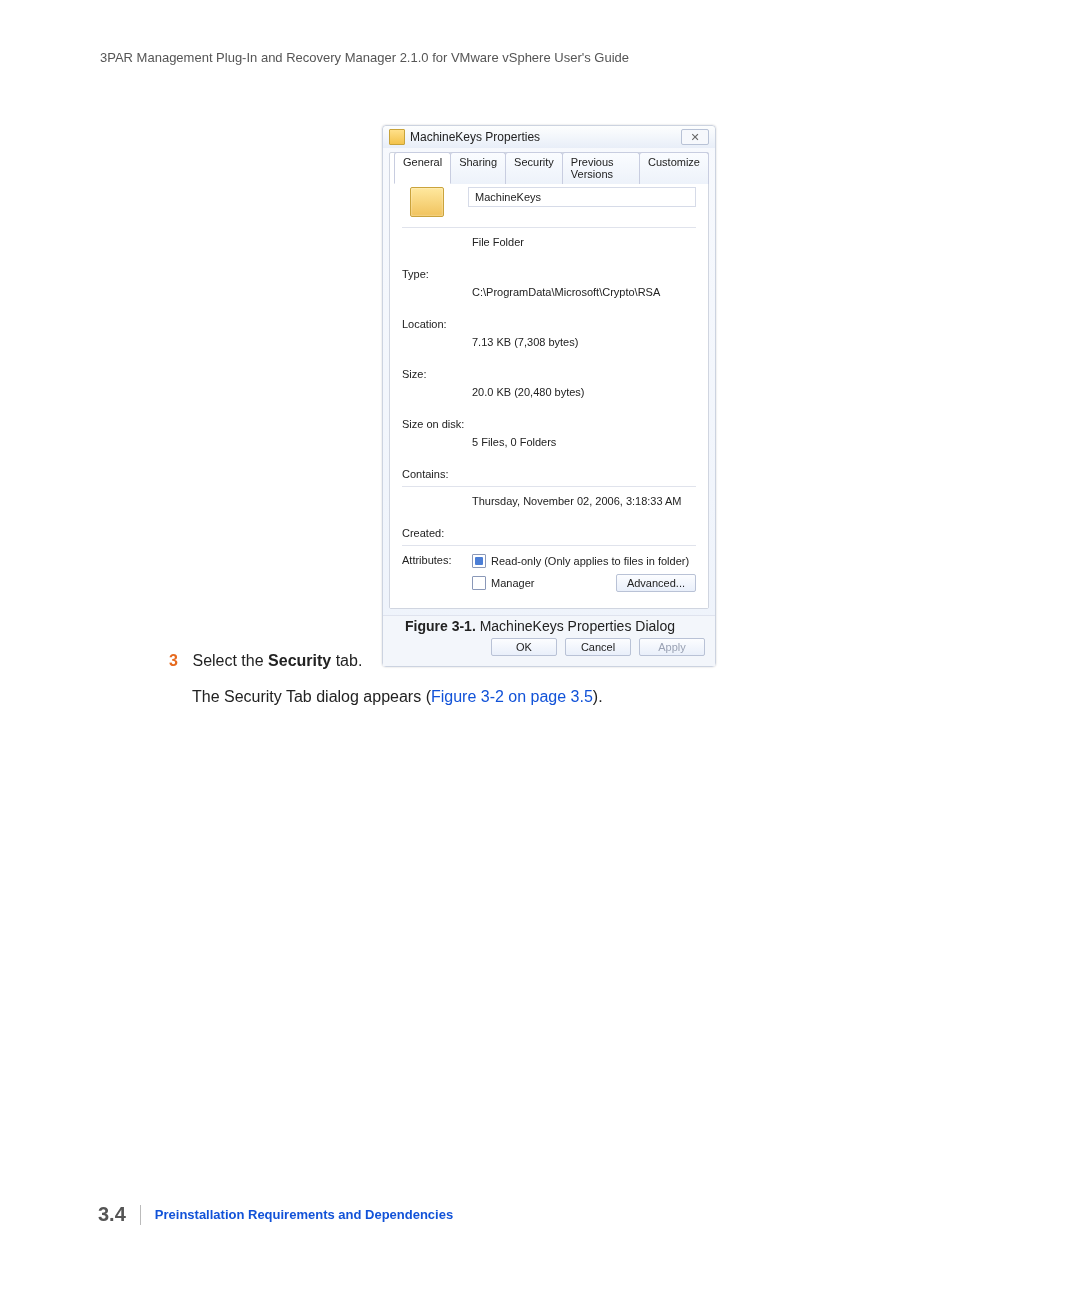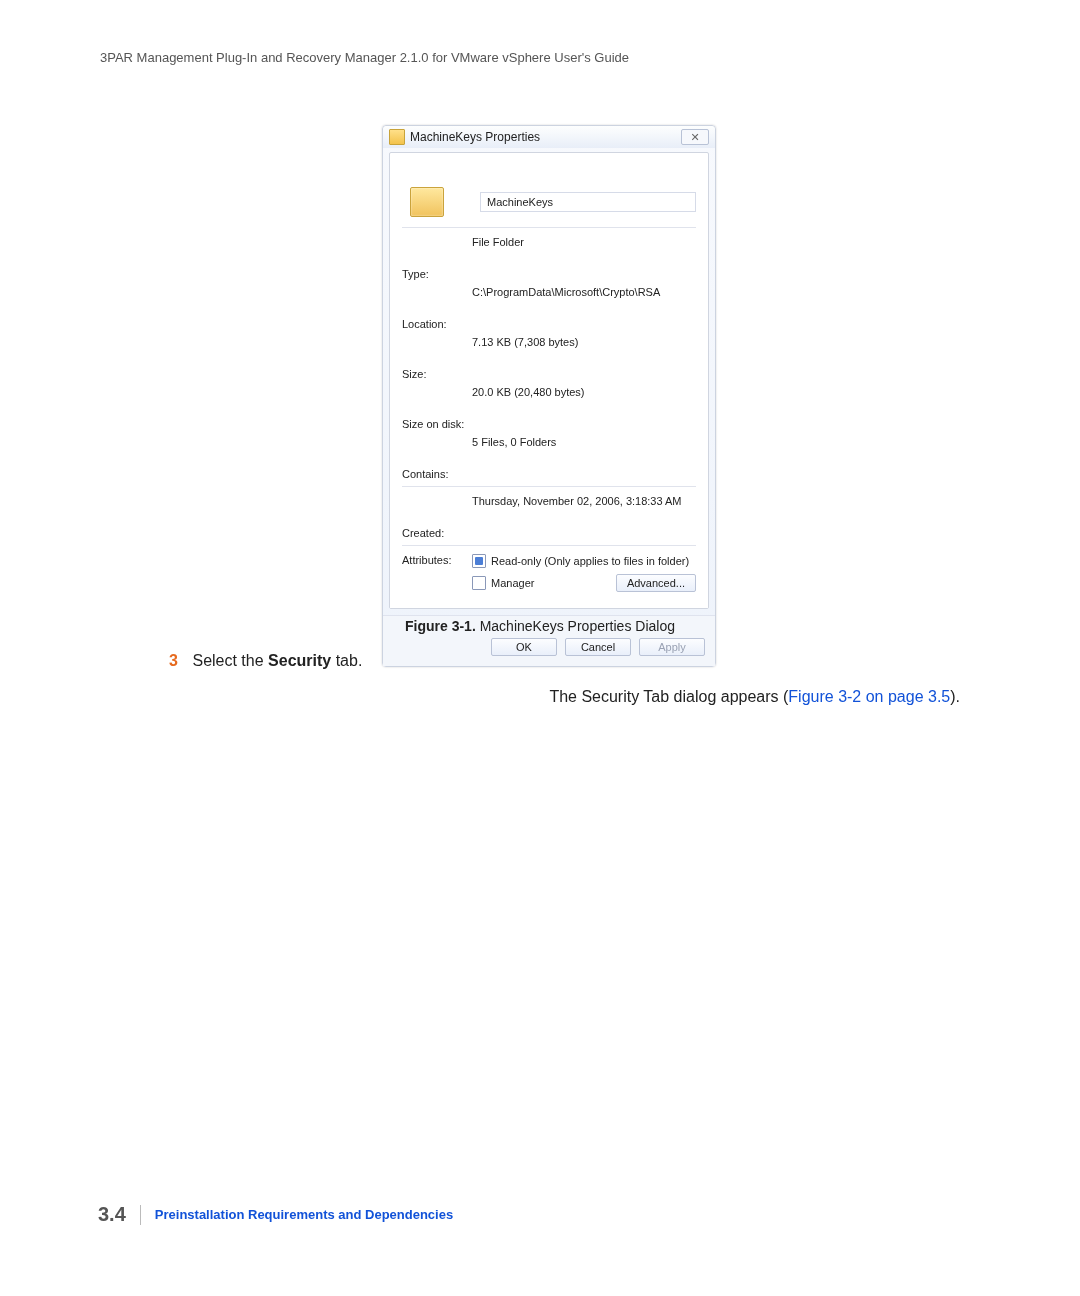--- a/index.html
+++ b/index.html
@@ -86,25 +86,24 @@
     position:relative;
     top:0;
     border-bottom:1px solid #fff;
   }
   .tabbody {
     padding:8px 12px 10px 12px;
     background:#fff;
     min-height:360px;
   }
   .folder-row {
-    display:flex;align-items:center;
+    display:flex;align-items:flex-start;
     border-bottom:1px solid #e0e3ec;
     padding:4px 0 10px 8px;
     margin-bottom:8px;
-    gap:12px;
   }
   .big-folder {
     width:32px;height:28px;
     background:linear-gradient(#ffe89e,#f1c35e);
     border:1px solid #caa33c;
     border-radius:2px;
     margin-right:24px;
     box-shadow: inset 0 0 2px rgba(255,255,255,0.7);
   }
   .name-field {
@@ -170,21 +169,20 @@
   }
   .step .num{
     color:#e66a1f;font-weight:bold;margin-right:10px;
     display:inline-block;width:18px;text-align:right;
   }
   .step .bold{font-weight:bold;}
   .para2 {
     position:absolute;
     top:688px; left:192px; right:120px;
     font-size:16px;
-    text-align:right;
   }
   .para2 .link{color:#1152d8;}
   .footer {
     position:absolute;
     bottom:70px; left:98px;
     display:flex; align-items:center;
   }
   .pgnum{font-size:20px;font-weight:bold;color:#555;margin-right:14px;}
   .vbar{width:1px;height:20px;background:#bbb;margin-right:14px;}
   .chapter{color:#1152d8;font-weight:bold;font-size:13px;}
@@ -196,20 +194,27 @@
 
 <div class="dialog-wrap">
   <div class="titlebar">
     <div class="folder-ico"></div>
     <div class="titlebar-text">MachineKeys Properties</div>
     <div class="close-btn">
       <span>✕</span>
     </div>
   </div>
   <div class="tabsheet">
+    <div class="tabbar">
+      <div class="tab active">General</div>
+      <div class="tab">Sharing</div>
+      <div class="tab">Security</div>
+      <div class="tab">Previous Versions</div>
+      <div class="tab">Customize</div>
+    </div>
     <div class="tabbody">
       <div class="folder-row">
         <div class="big-folder"></div>
         <div class="name-field">MachineKeys</div>
       </div>
       <div class="kv">
           <span class="k">Type:</span>
           <span class="v">File Folder</span>
         </div>
       <div class="kv">

